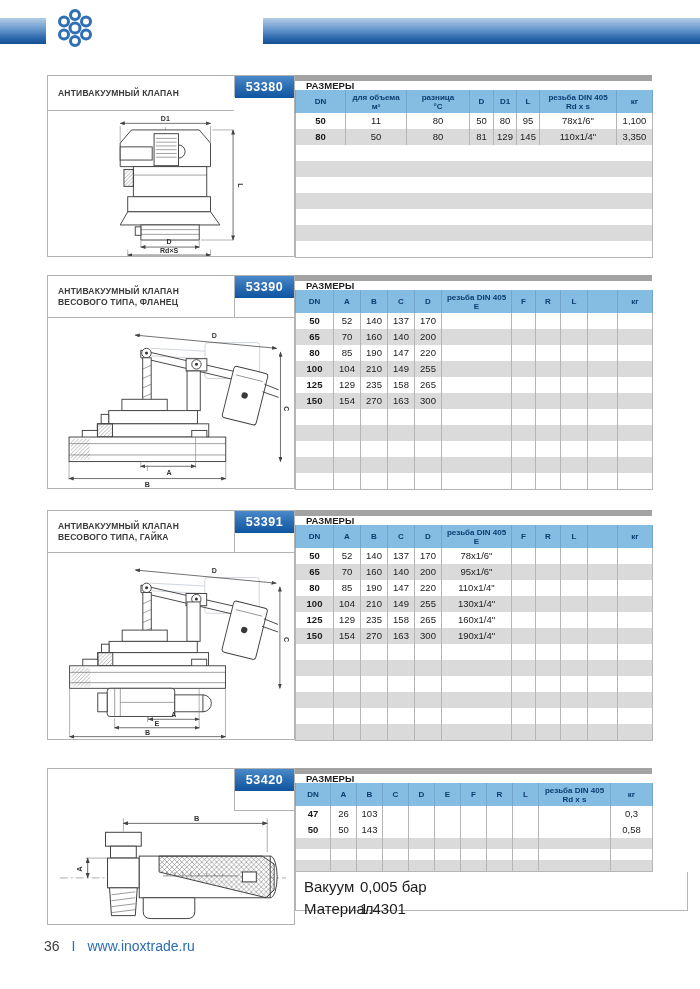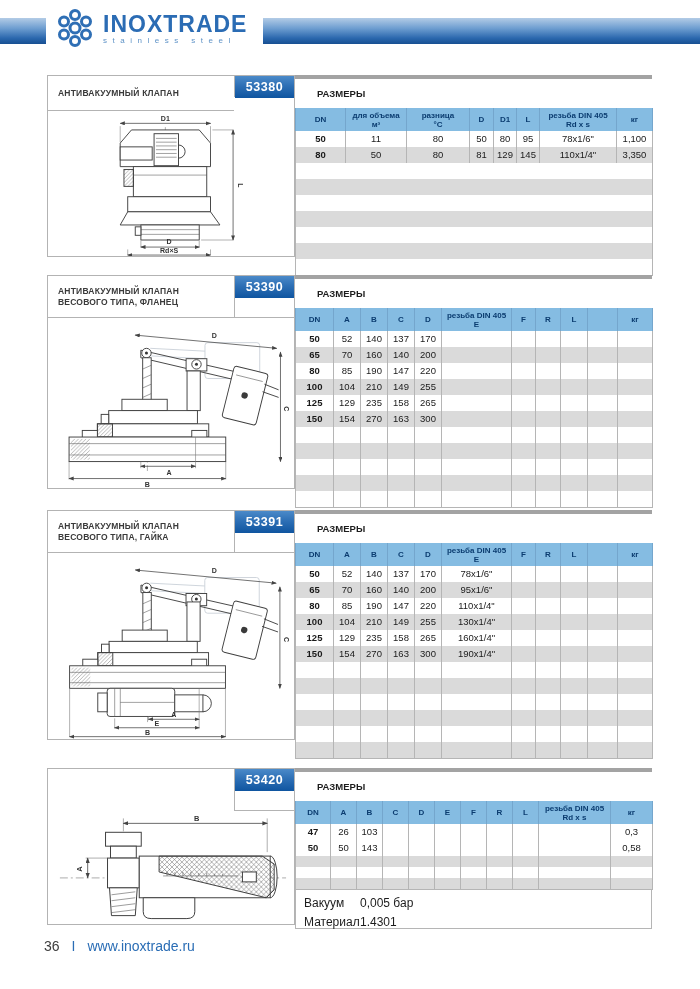--- a/index.html
+++ b/index.html
@@ -23,35 +23,35 @@
             border-bottom:1px solid #b3b3b3;display:flex;align-items:center;padding-left:10px}
   .namecell span{font-size:8.5px;font-weight:bold;color:#3a3a3a;letter-spacing:.2px;
                  line-height:11px;white-space:pre-line}
   .codecol{position:absolute;right:0;top:0;width:60px;box-sizing:border-box;
            border-left:1px solid #b3b3b3;border-bottom:1px solid #b3b3b3}
   .codebox{height:22px;display:flex;align-items:center;justify-content:center;
            background:linear-gradient(180deg,#4b8ac9 0%,#2d6fb5 45%,#0f55a0 100%);
            color:#fff;font-weight:bold;font-size:12.5px;letter-spacing:.5px}
   .draw{position:absolute;left:0;right:0;bottom:0;display:flex;align-items:center;justify-content:center}
   .tablewrap{position:absolute;left:248px;top:0;right:0;bottom:0}
-  .sizes{height:33px;box-sizing:border-box;border-top:4px solid #a3a3a3;display:flex;align-items:center;
-         padding-left:22px;font-size:9.5px;font-weight:bold;color:#1d1d1d}
+  .sizes{height:15px;box-sizing:border-box;border-top:6px solid #a3a3a3;display:flex;align-items:center;
+         padding-left:11px;font-size:9.5px;font-weight:bold;color:#1d1d1d}
   table.dims{border-collapse:collapse;table-layout:fixed;width:357px;border-bottom:1px solid #b5b5b5}
   table.dims th{background:#85bce2;color:#0b3c70;font-size:8px;font-weight:bold;text-align:center;
         vertical-align:middle;height:23px;padding:0;line-height:9px;white-space:pre-line;
         border-left:1px solid #74a6cd;border-right:1px solid #74a6cd}
   table.dims td{font-size:9.5px;color:#1a1a1a;text-align:center;height:16px;padding:0;line-height:1;
         border-left:1px solid #b5b5b5;border-right:1px solid #b5b5b5}
   table.dims tr.odd{background:#dadada}
   table.dims td.dn{font-weight:bold}
   table.dims tr.nogrid td{border-left:none;border-right:none}
   table.dims tr.nogrid td:first-child{border-left:1px solid #b5b5b5}
   table.dims tr.nogrid td:last-child{border-right:1px solid #b5b5b5}
-  .notes{height:39px;box-sizing:border-box;border:solid #b5b5b5;border-width:0 1px 1px 1px;width:357px;
-         padding:6px 0 12px 8px;font-size:12px;color:#1c1c1c}
+  .notes{height:39px;box-sizing:border-box;border:solid #b5b5b5;border-width:0 1px 1px 1px;width:393px;
+         padding:6px 0 12px 8px;font-size:15px;color:#1c1c1c}
   .note-row{display:flex;margin-bottom:5px}
   .note-label{width:56px}
   
   .footer{position:absolute;left:44px;top:938px;display:flex;align-items:baseline;gap:12px;font-size:14px}
   .page-num{color:#3d3d3d}
   .footer-sep{color:#2a6db5;font-weight:300}
   .site{color:#2a6db5;text-decoration:none}
   
   .ol{fill:#fff;stroke:#3f3f3f;stroke-width:1}
   .ln{stroke:#3f3f3f;stroke-width:1;fill:none}
@@ -73,24 +73,20 @@
       <g fill="none" stroke="#2f6fb5" stroke-width="3" stroke-linecap="round">
         <circle cx="21" cy="22" r="5"></circle>
         <circle cx="21" cy="9" r="4.5"></circle>
         <circle cx="32" cy="15.5" r="4.5"></circle>
         <circle cx="32" cy="28.5" r="4.5"></circle>
         <circle cx="21" cy="35" r="4.5"></circle>
         <circle cx="10" cy="28.5" r="4.5"></circle>
         <circle cx="10" cy="15.5" r="4.5"></circle>
       </g>
     </svg>
-    <div class="logo-text">
-      <div class="brand">INOXTRADE</div>
-      <div class="tagline">stainless steel</div>
-    </div>
   </div>
 </div>
 
 <div class="section" style="top:75px;height:182px">
   <div class="panel">
     <div class="namecell" style="height:35px">
       <span>АНТИВАКУУМНЫЙ КЛАПАН</span>
     </div>
     <div class="codecol" style="height:21px">
       <div class="codebox">53380</div>

